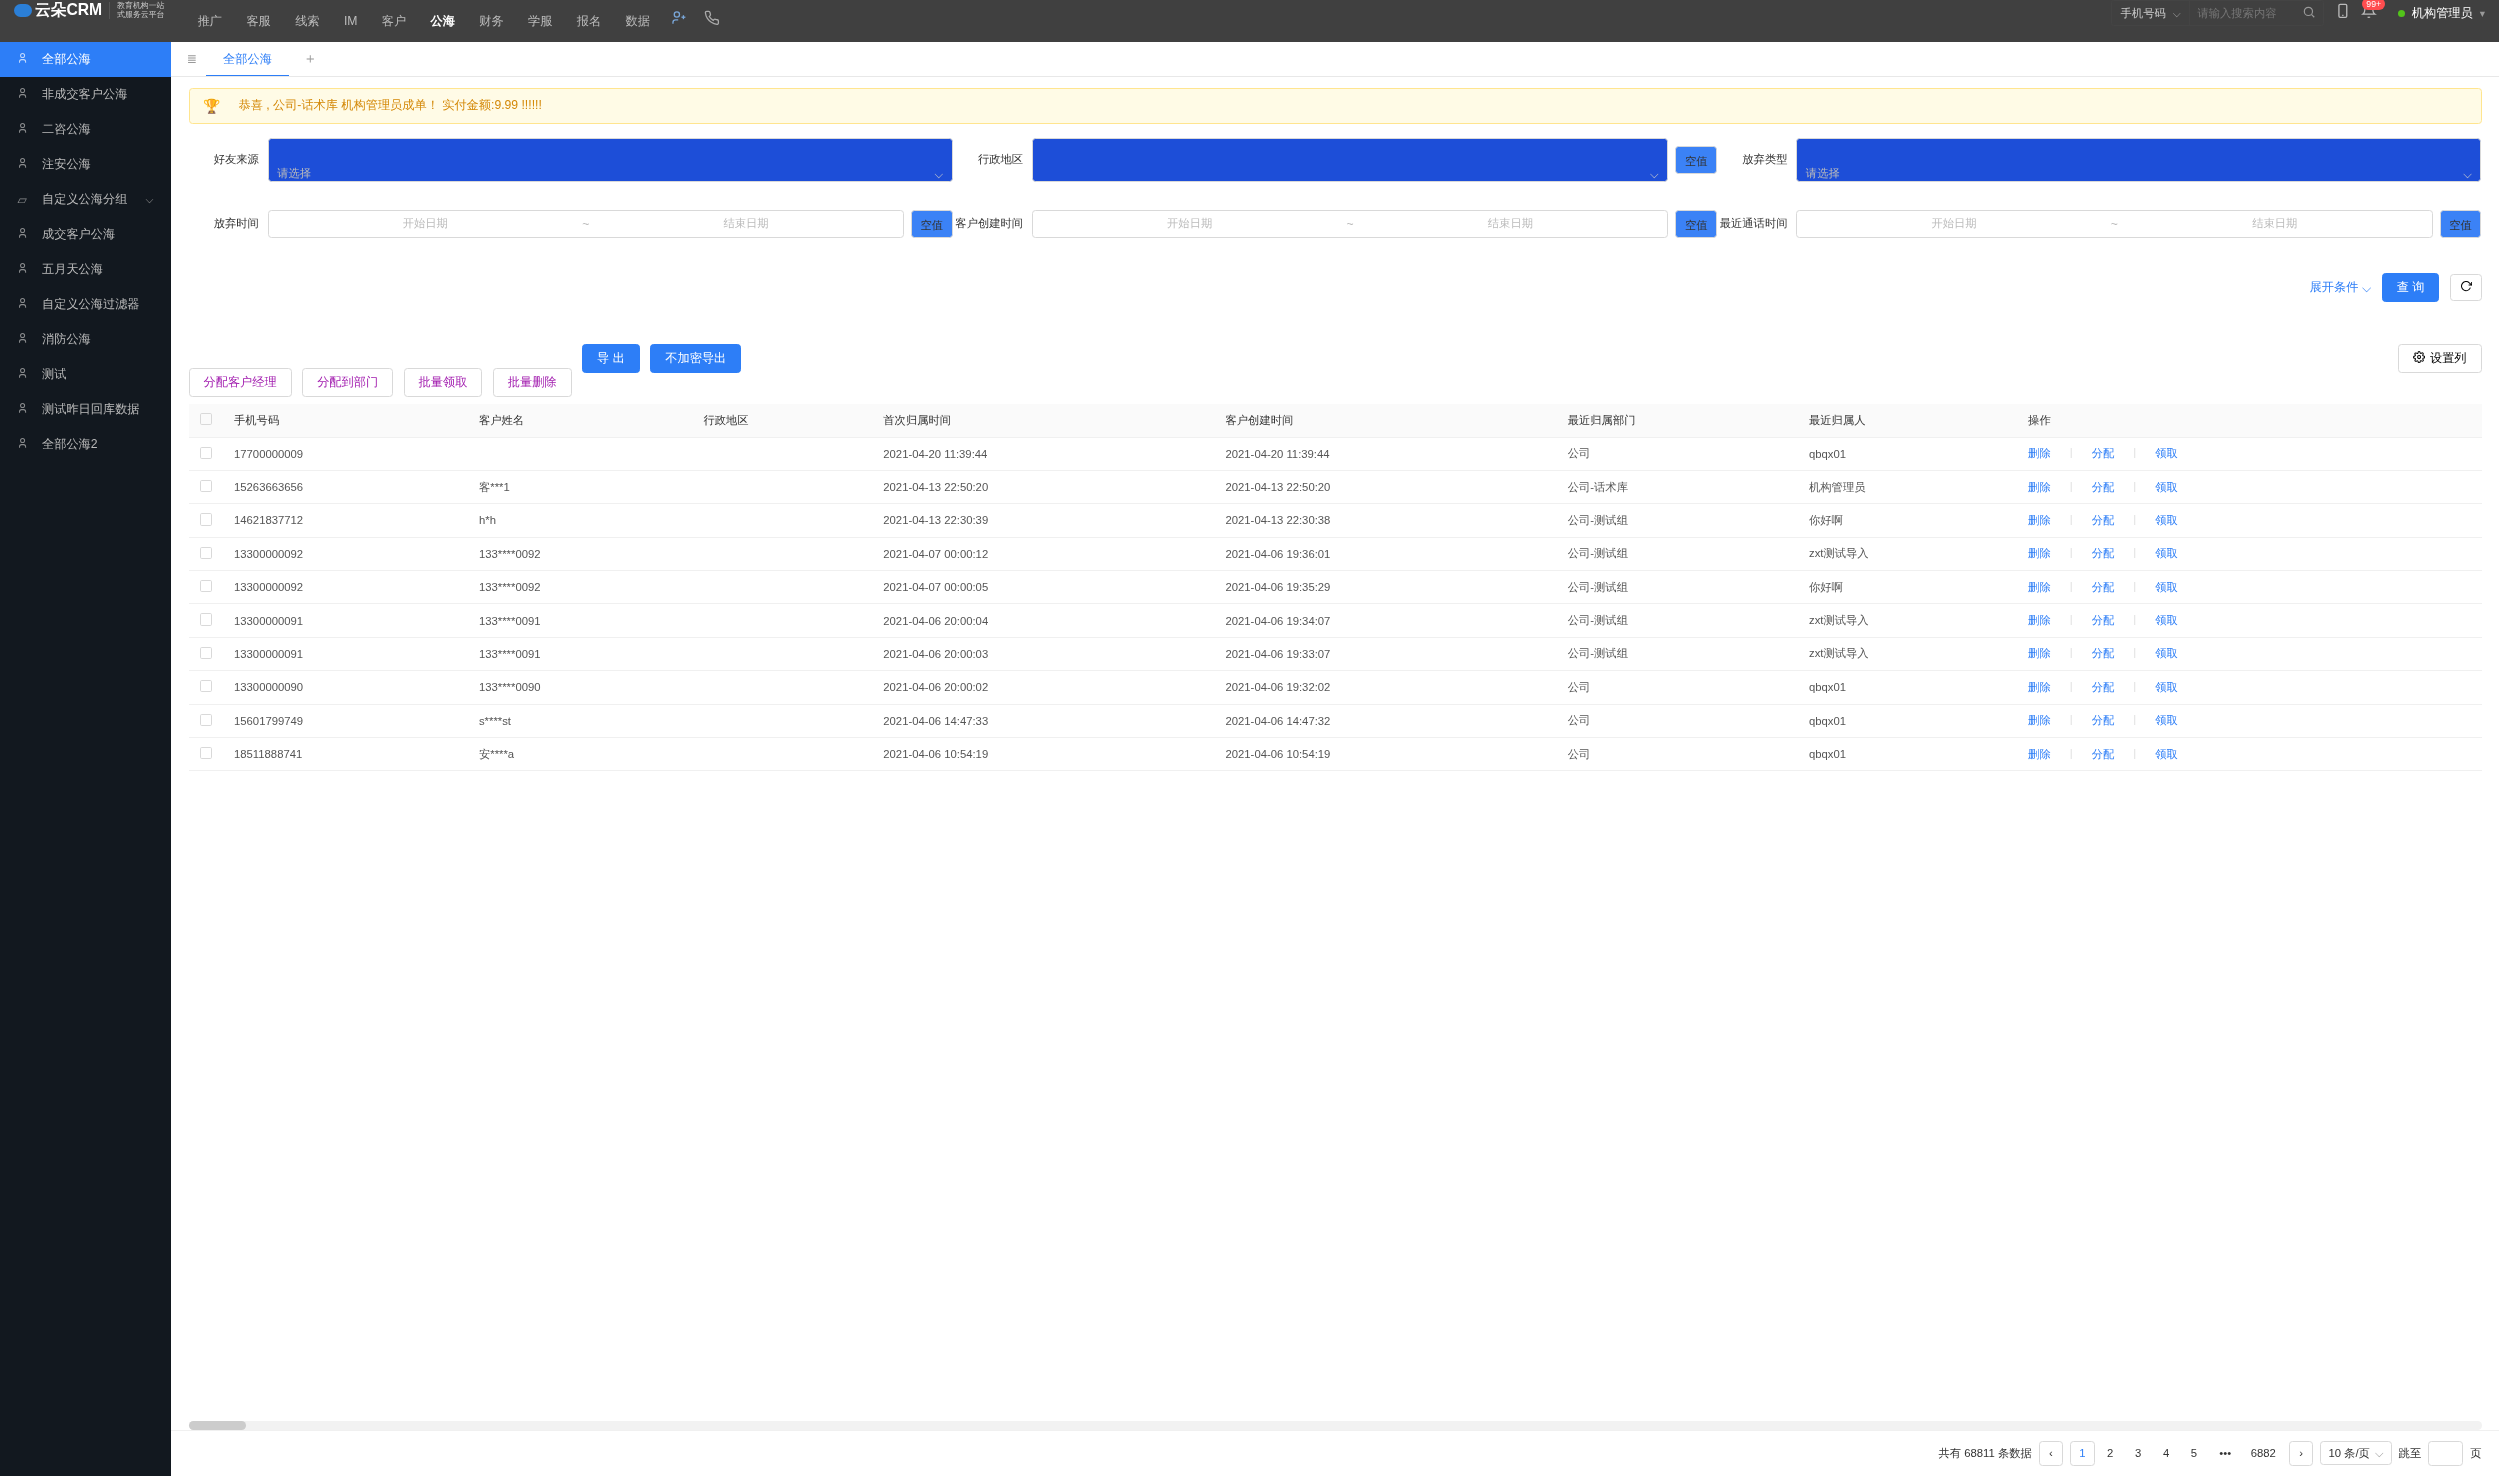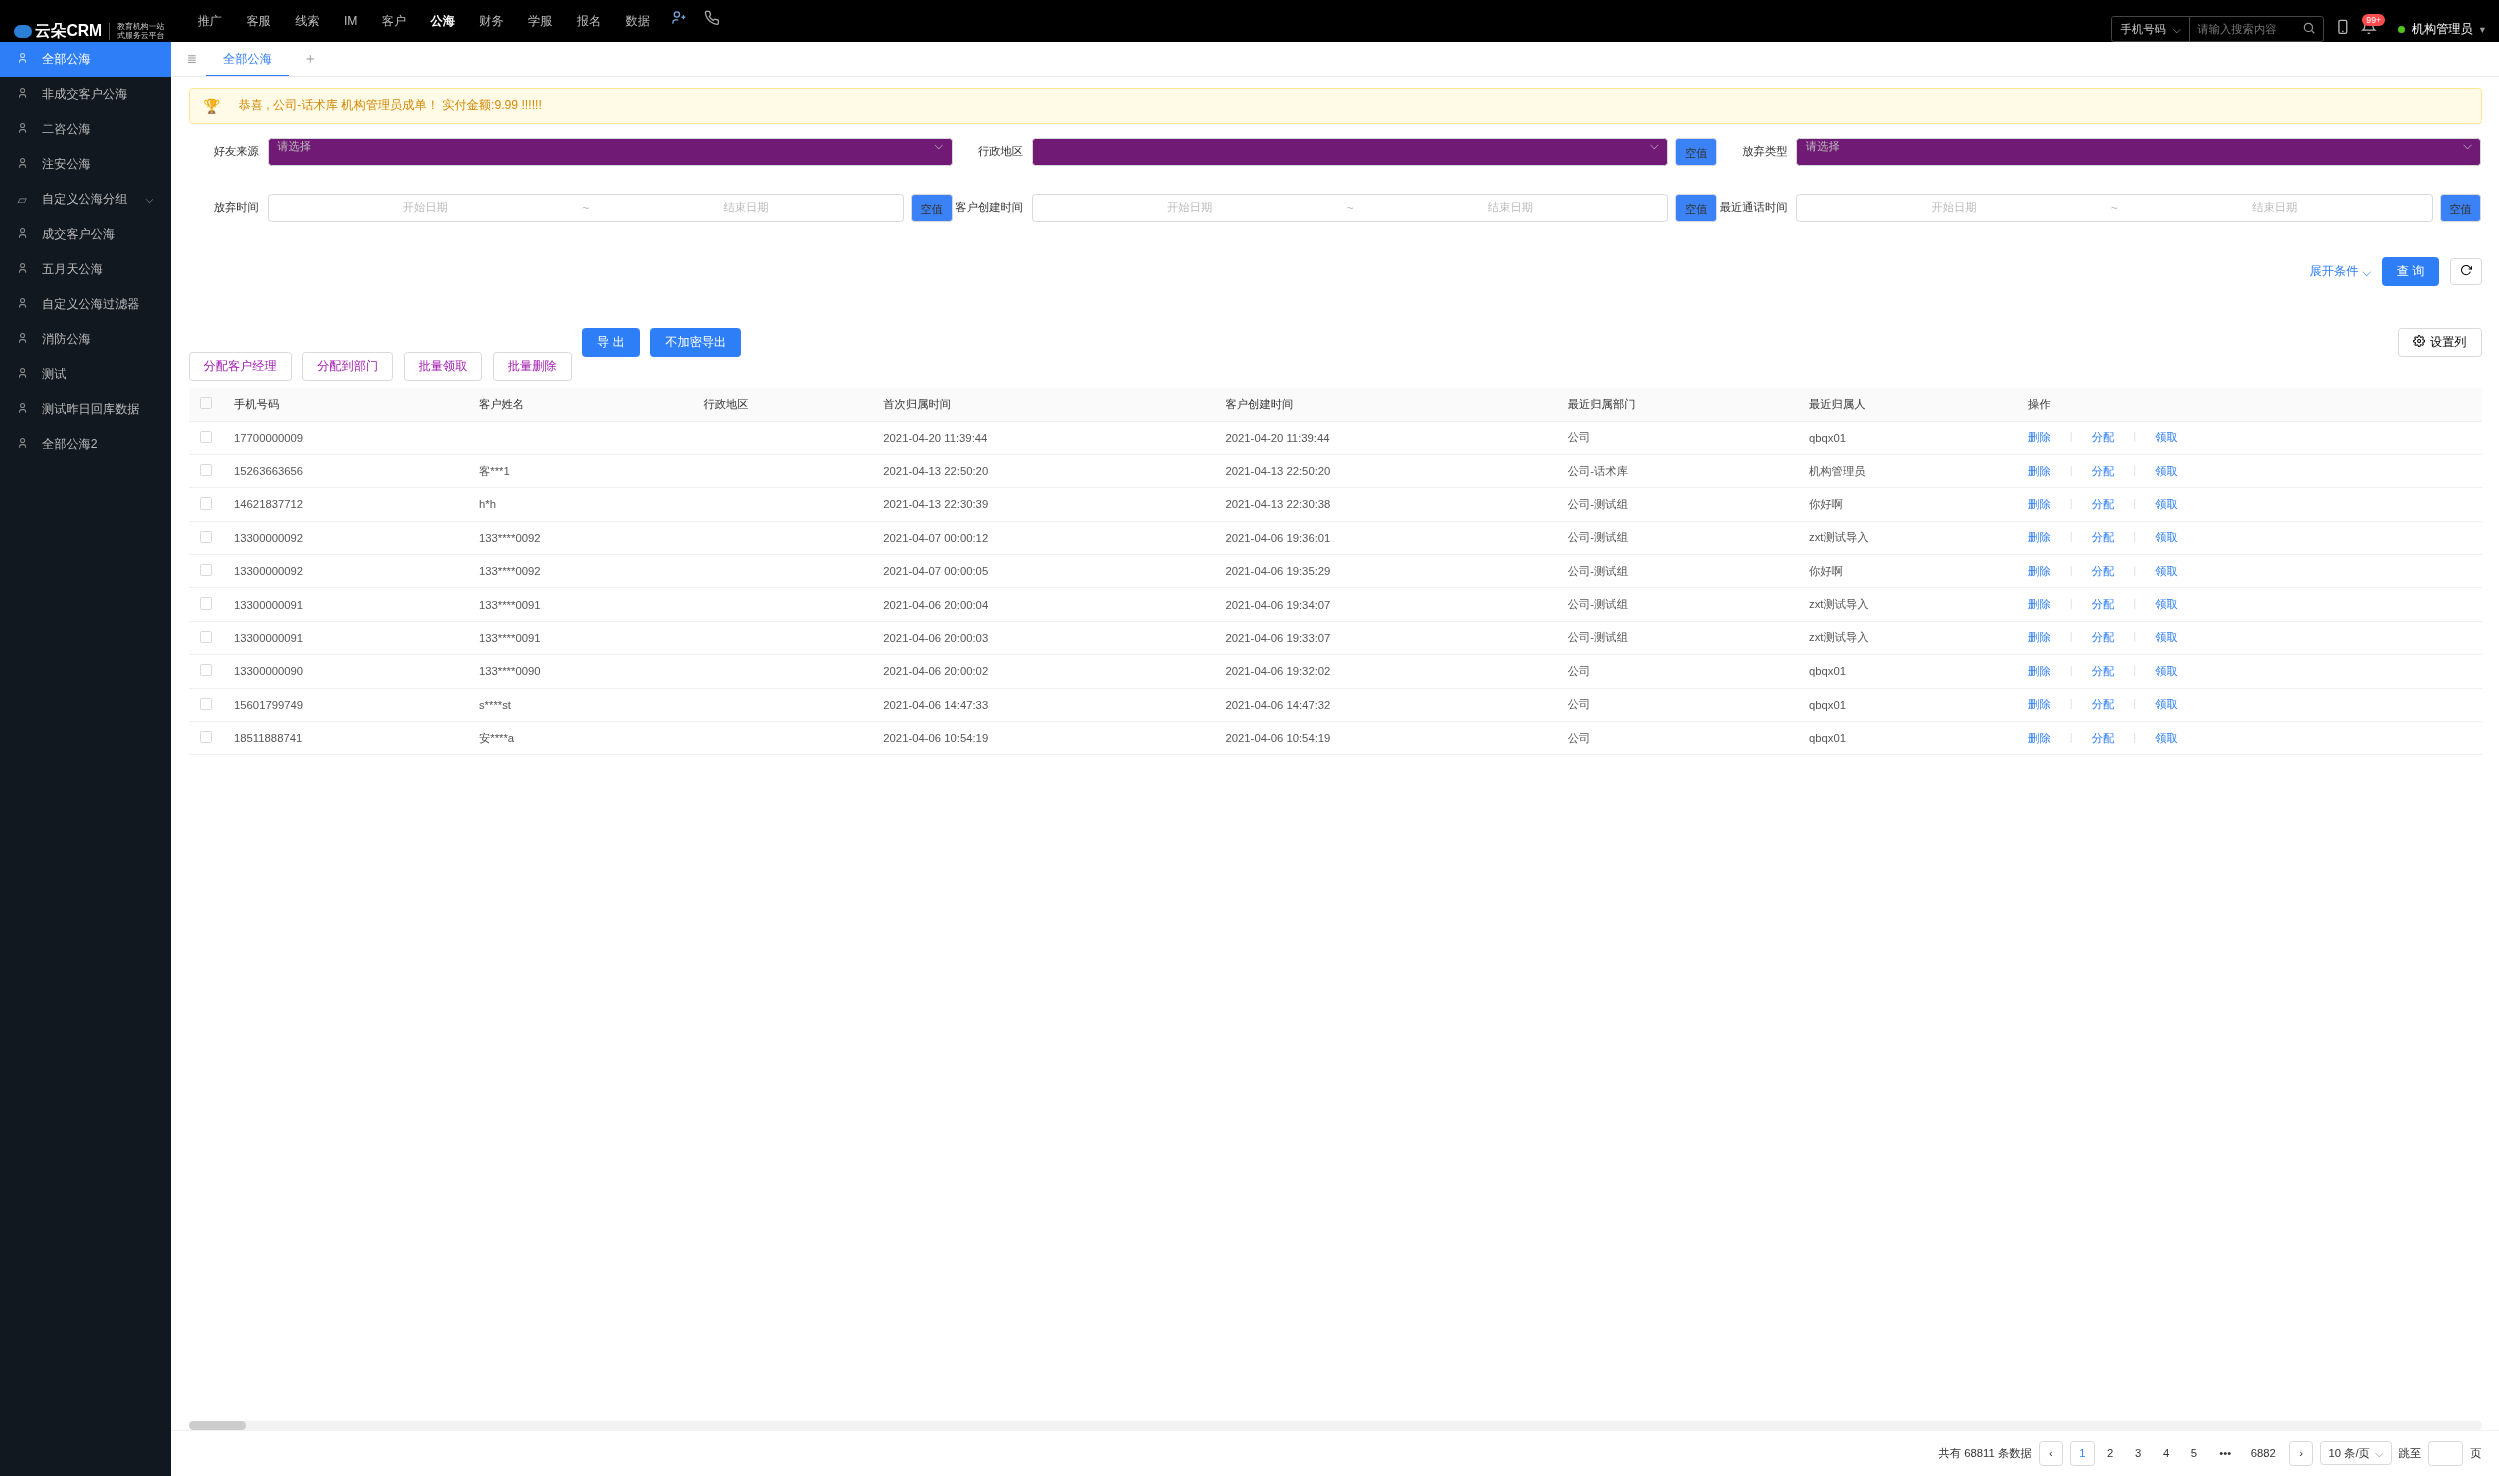--- a/index.html
+++ b/index.html
@@ -14,22 +14,22 @@
       background: #fff;
     }
     .app {
       display: flex;
       flex-direction: column;
       height: 100vh;
     }
     
     .header {
       display: flex;
-      align-items: flex-end;
-      background: #000000;
+      align-items: flex-start;
+      background: #404040;
       height: 42px;
       padding: 0 14px;
       color: #aaa;
     }
     .logo-area {
       display: flex;
       align-items: center;
       color: #fff;
       margin-right: 21px;
       min-width: 148px;
@@ -250,30 +250,30 @@
     .filter-label {
       width: 79px;
       text-align: right;
       padding-right: 8.7px;
       color: #333;
       font-size: 11.3px;
       flex-shrink: 0;
     }
     .filter-select, .filter-date {
       flex: 1;
-      height: 28px;
+      height: 44px;
       border: 0.9px solid #d9d9d9;
       border-radius: 3.5px;
       padding: 0 8.7px;
       color: #bbb;
       font-size: 11.3px;
       display: flex;
-      align-items: flex-start;
+      align-items: flex-end;
       justify-content: space-between;
-      background: #701a75;
+      background: #1d4ed8;
       min-width: 0;
     }
     .filter-date-range {
       flex: 1;
       display: flex;
       align-items: center;
       border: 0.9px solid #d9d9d9;
       border-radius: 3.5px;
       height: 28px;
       background: #fff;

